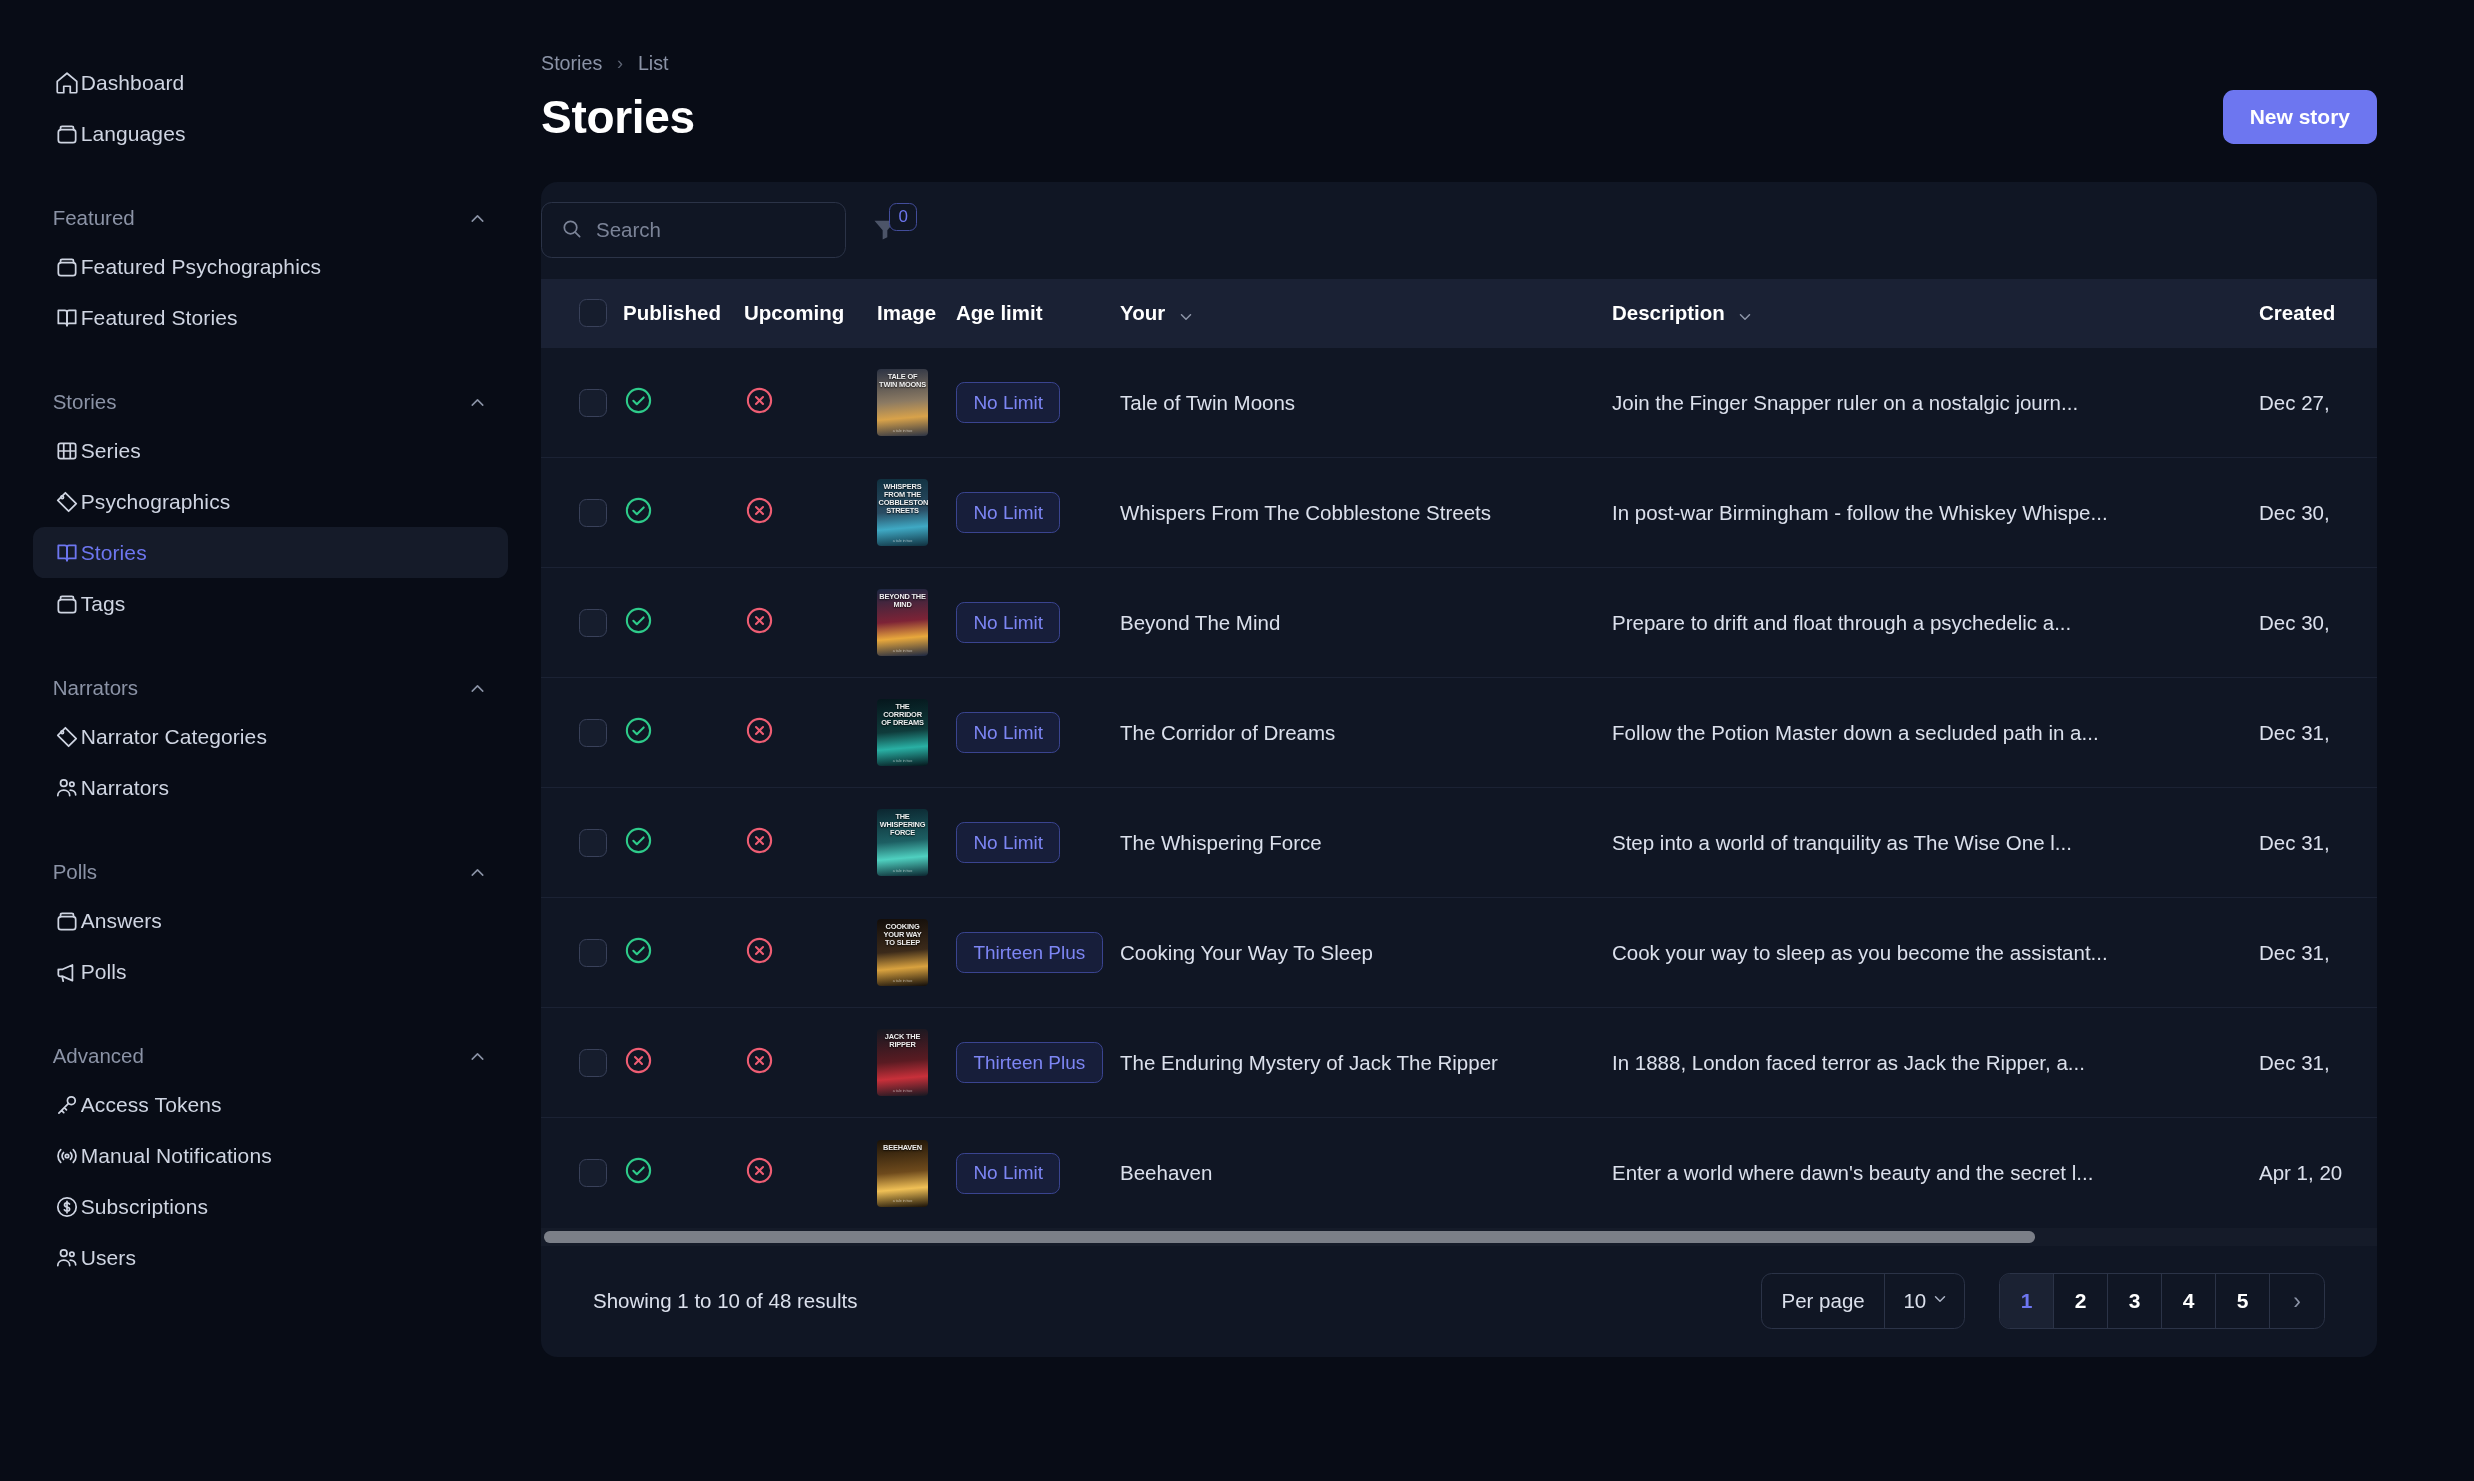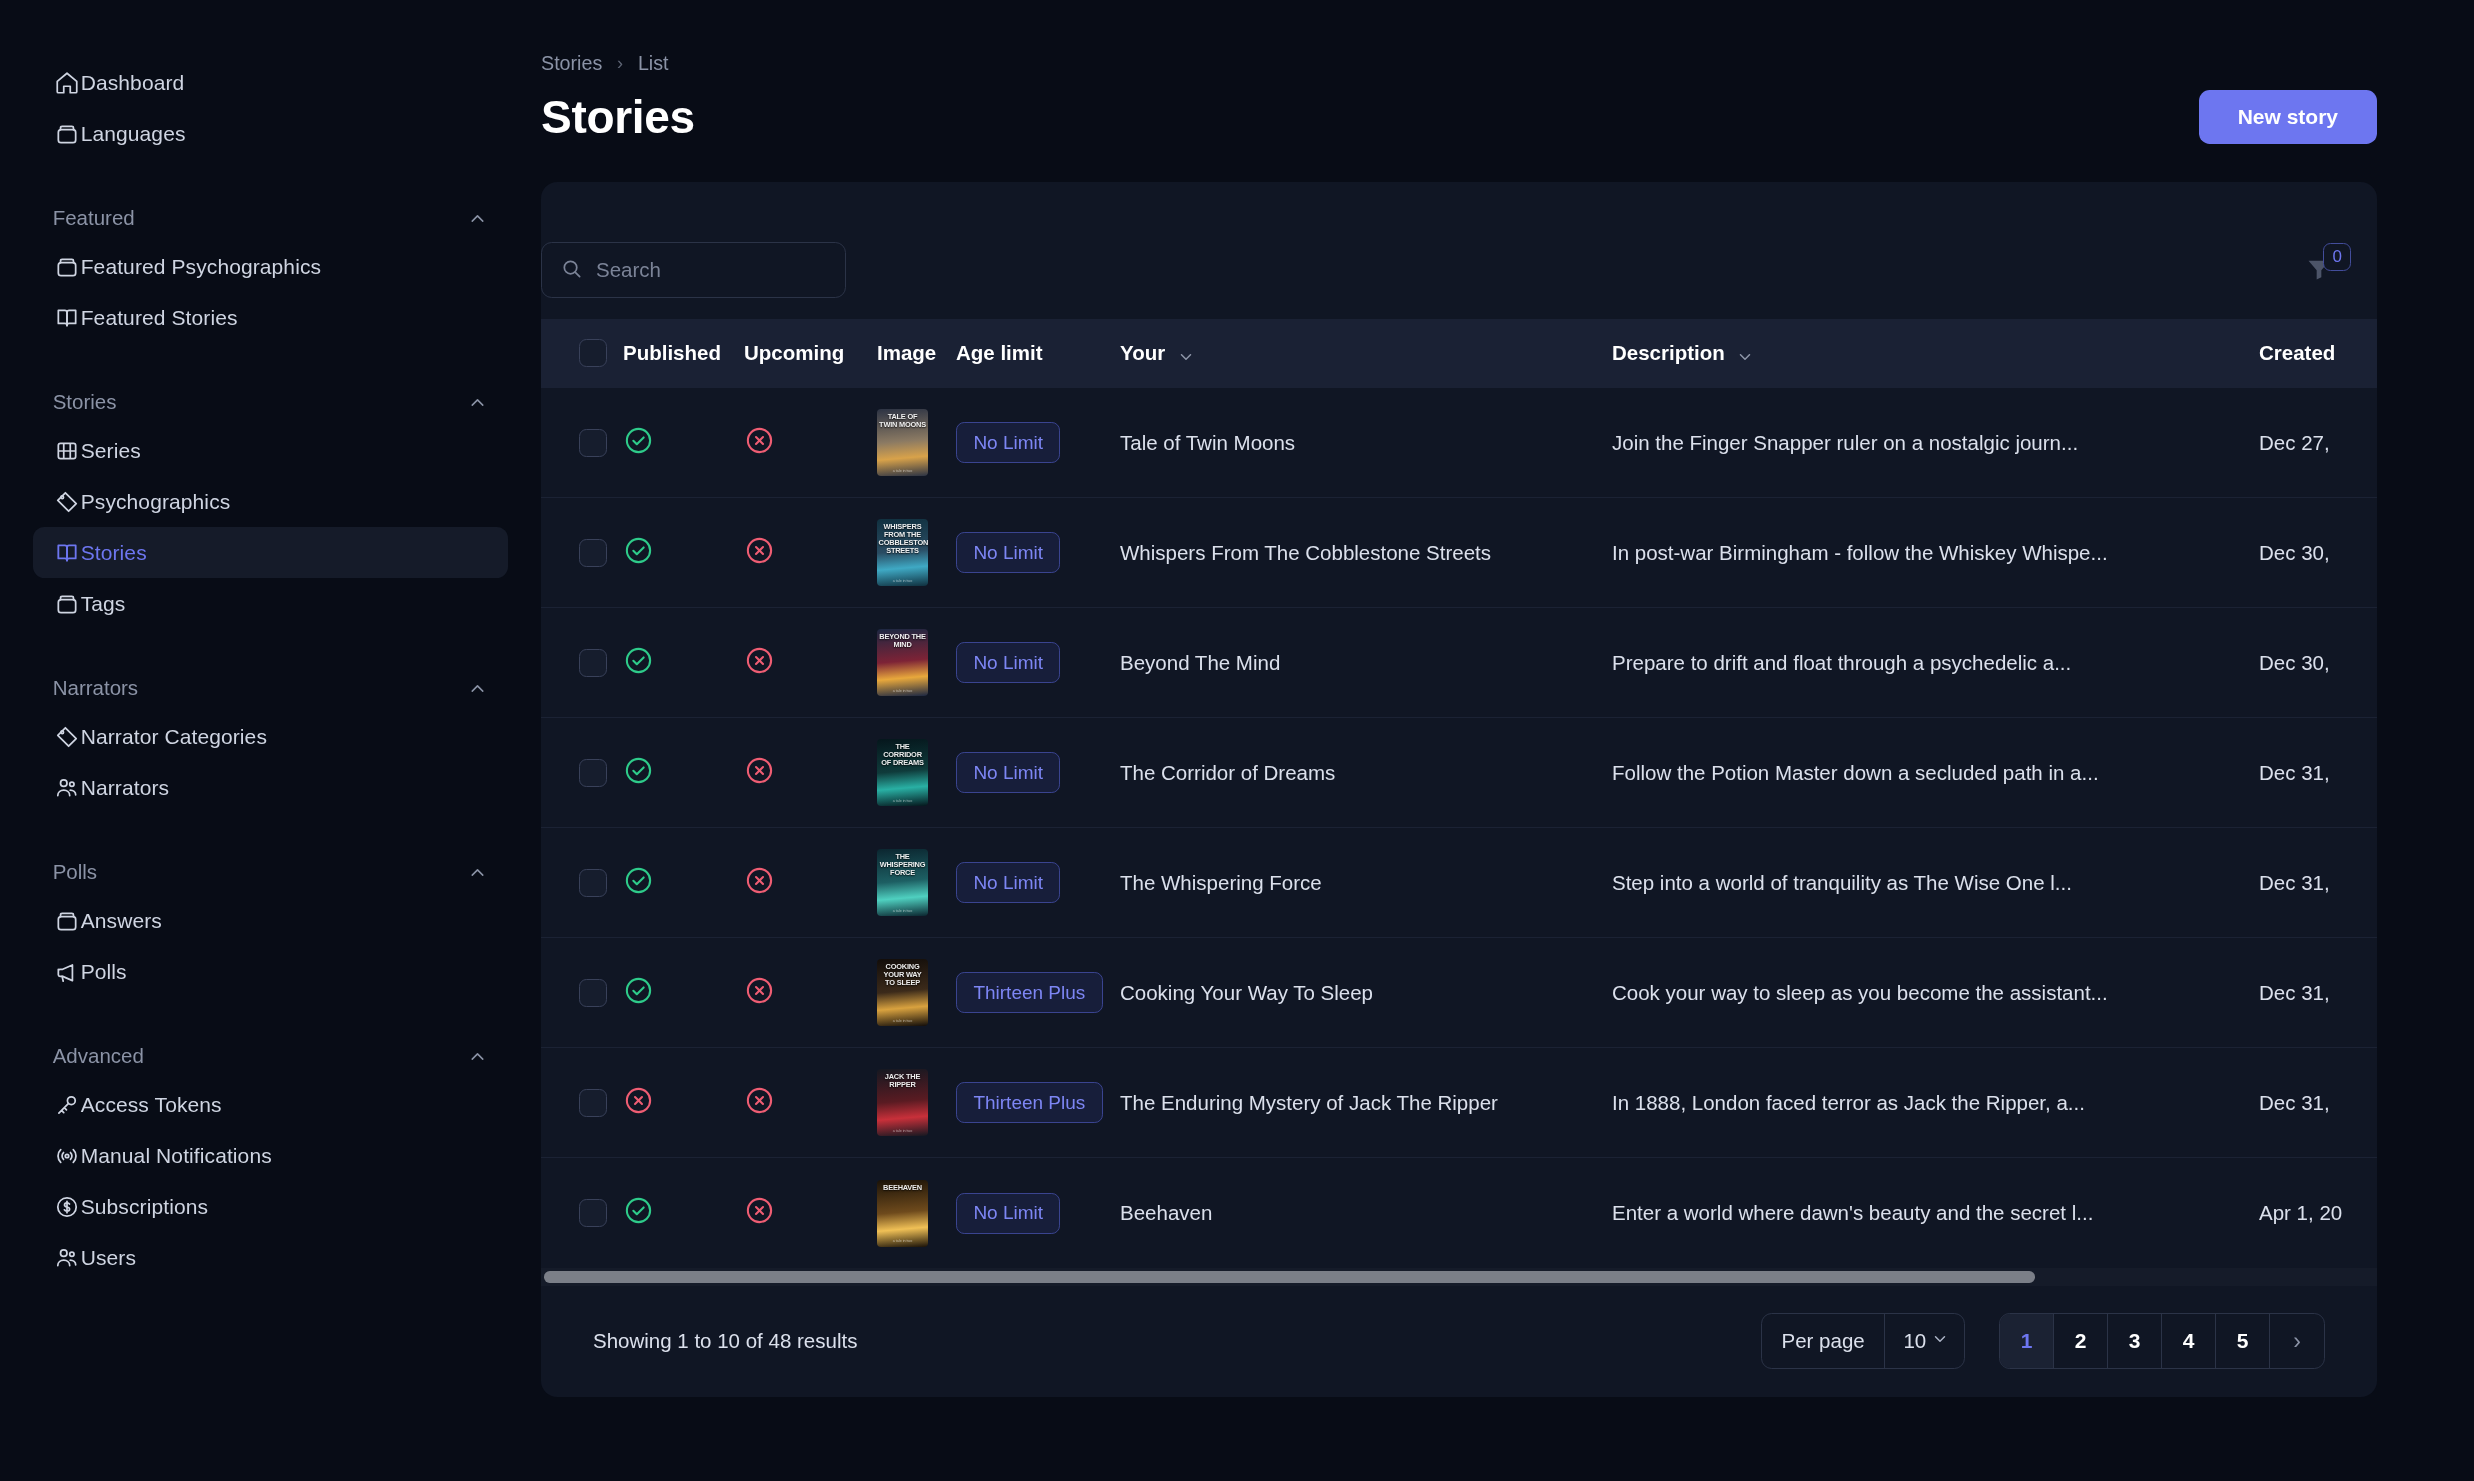--- a/index.html
+++ b/index.html
@@ -44,33 +44,33 @@
   
   .main { flex: 1 1 auto; min-width: 0; padding: 52px 0 0 0; position: relative; }
   .crumbs { display: flex; align-items: center; gap: 14.8px; color: #8b93a6; font-size: 19.7px; padding-left: 0; }
   .crumbs .sep { opacity: .65; font-size: 18px; }
   .crumb { cursor: pointer; }
   .title-row { display: flex; align-items: center; justify-content: space-between; margin-top: 14.8px; padding-right: 98px; }
   .page-title { font-size: 46px; font-weight: 700; color: #ffffff; letter-spacing: -0.3px; }
   .new-btn {
     background: #6d76f0; color: #fff; border: none;
     font-size: 21px; font-weight: 600;
-    padding: 0 39px; height: 54px; border-radius: 10.7px; cursor: pointer;
+    padding: 0 27px; height: 54px; border-radius: 10.7px; cursor: pointer;
     font-family: "Liberation Sans", sans-serif;
   }
 
   .card {
     margin-top: 38px;
     margin-right: 98px;
     background: #101624;
     border-radius: 16.4px;
     overflow: hidden;
   }
 
-  .toolbar { height: 97px; display: flex; align-items: center; justify-content: space-between; padding: 0 34px 0 0; gap: 22px; margin-top: 40px; }
+  .toolbar { height: 97px; display: flex; align-items: center; justify-content: flex-start; padding: 0 34px 0 0; gap: 14px; }
   .search-box {
     width: 305px; height: 56px;
     border: 0.8px solid #2b3347; border-radius: 10.7px;
     background: transparent;
     display: flex; align-items: center; gap: 13px;
     padding: 0 18px;
   }
   .search-box svg { width: 23px; height: 23px; flex: 0 0 23px; }
   .search-box input {
     background: transparent; border: none; outline: none;

